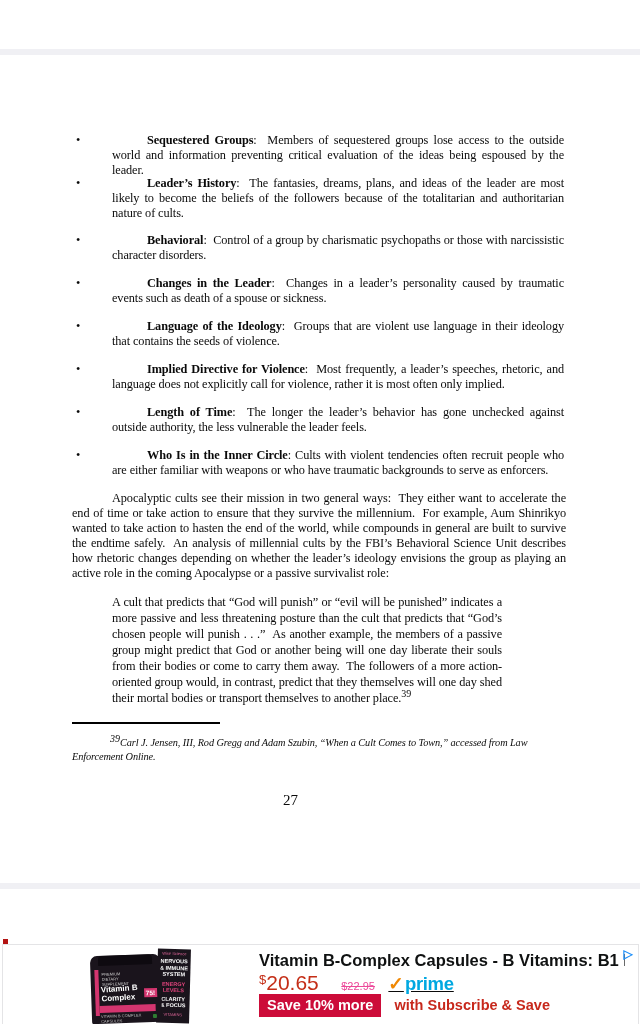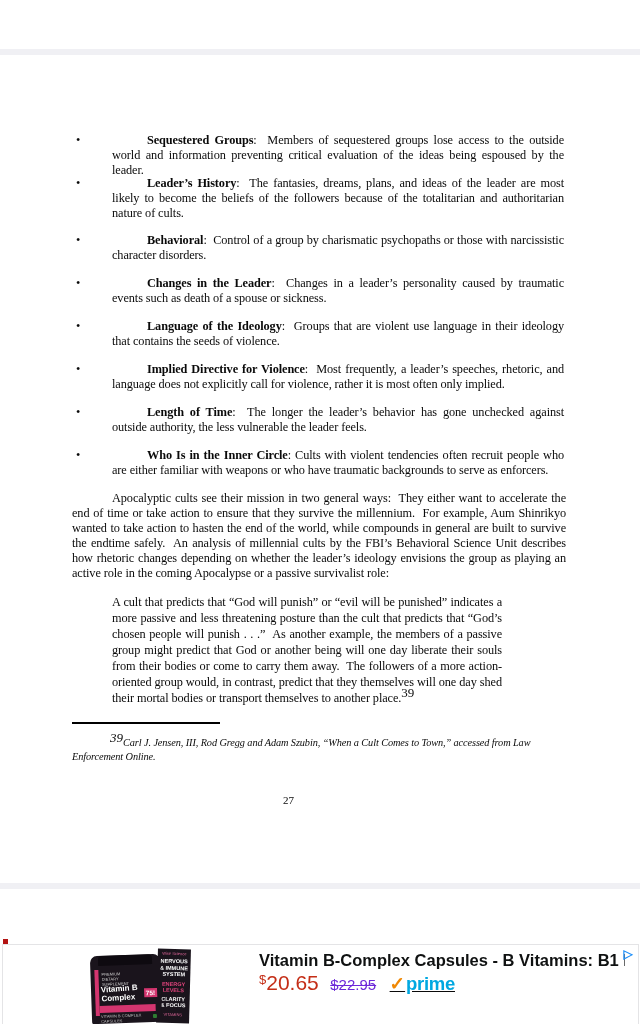--- a/index.html
+++ b/index.html
@@ -14,25 +14,25 @@
        font-size:12.3px;line-height:15px;letter-spacing:-0.1px;}
   .bullet-item{position:absolute;left:72px;width:494px;}
   .bullet-item .dot{position:absolute;left:4px;top:0;}
   .bullet-item .bt{display:block;margin-left:40px;width:452px;
                    text-align:justify;white-space:pre-wrap;}
   .bt b{font-weight:bold;margin-left:35px;}
   .para{position:absolute;left:72px;top:491px;width:494px;
         text-align:justify;text-indent:40px;white-space:pre-wrap;}
   .quote{position:absolute;left:112px;top:594px;width:390px;
          line-height:16px;text-align:justify;white-space:pre-wrap;}
-  sup{font-size:13px;line-height:0;vertical-align:super;letter-spacing:0;}
+  sup{font-size:10px;line-height:0;vertical-align:super;letter-spacing:0;}
   .frule{position:absolute;left:72px;top:722px;width:148px;height:2px;background:#000;}
   .footnote{position:absolute;left:72px;top:736px;width:500px;
             font-size:10.3px;line-height:14px;text-indent:38px;white-space:pre-wrap;font-style:italic;}
-  .pagenum{position:absolute;left:283px;top:793px;font-size:11px;}
+  .pagenum{position:absolute;left:283px;top:793px;font-size:15px;}
 
   
   .corner-mark{position:absolute;left:3px;top:939px;width:5px;height:8px;background:#b31312;}
   .ad{position:absolute;left:2px;top:944px;width:635px;height:80px;background:#fff;
       border:1px solid #e4e4e6;border-bottom:none;
       font-family:"Liberation Sans",sans-serif;}
   .product{position:absolute;left:86px;top:2px;width:104px;height:76px;}
   .p-box{position:absolute;left:68px;top:2px;width:33px;height:74px;background:#1a141c;
          transform:rotate(1.5deg);overflow:hidden;text-align:center;color:#fff;}
   .p-box .brand{font-size:4px;color:#e0679a;margin-top:2px;}
@@ -51,21 +51,21 @@
         font-weight:bold;padding:1px 2px;}
   .p-band{position:absolute;left:8px;top:50px;width:56px;height:7px;background:#d4356f;}
   .p-foot{position:absolute;left:9px;top:59px;font-size:4px;color:#bbb;line-height:4.5px;}
   .p-green{position:absolute;right:5px;bottom:4px;width:4px;height:4px;background:#2e7d32;border-radius:1px;}
 
   .ad-title{position:absolute;left:256px;top:6px;width:366px;height:20px;overflow:hidden;
             font-size:16.5px;font-weight:bold;color:#0f1111;white-space:nowrap;}
   .price-row{position:absolute;left:256px;top:26px;white-space:nowrap;}
   .price{color:#c42d16;font-size:21px;}
   .price .cur{font-size:13px;vertical-align:6px;}
-  .list{color:#6d28d9;font-size:15px;text-decoration:line-through;margin-left:7px;}
+  .list{color:#ec4899;font-size:11px;text-decoration:line-through;margin-left:18px;}
   .prime{margin-left:9px;font-size:18.5px;font-weight:bold;text-decoration:underline;}
   .prime .chk{color:#f08804;margin-right:1px;}
   .prime .pword{color:#00a8e1;letter-spacing:-0.3px;}
   .badge-row{position:absolute;left:256px;top:52px;white-space:nowrap;font-size:14.5px;font-weight:bold;}
   .badge{background:#cc0c39;color:#fff;padding:3px 8px 4px 8px;}
   .badge-suffix{color:#c7281c;margin-left:9px;}
   .adchoices{position:absolute;right:3px;top:2px;width:14px;height:14px;color:#1c8ef9;
              font-size:12px;font-weight:bold;line-height:14px;text-align:center;}
 </style>
 </head>
@@ -157,15 +157,19 @@
   </div>
 
   <div class="ad-title">Vitamin B-Complex Capsules - B Vitamins: B1 B2 B3 B5.</div>
 
   <div class="price-row">
     <span class="price"><sup class="cur">$</sup><span>20.65</span></span>
     <span class="list">$22.95</span>
     <span class="prime"><span class="chk">✓</span><span class="pword">prime</span></span>
   </div>
 
+  <div class="badge-row">
+    <span class="badge">Save 10% more</span>
+    <span class="badge-suffix">with Subscribe &amp; Save</span>
+  </div>
 
   <div class="adchoices">▷</div>
 </div>
 
 </body></html>

